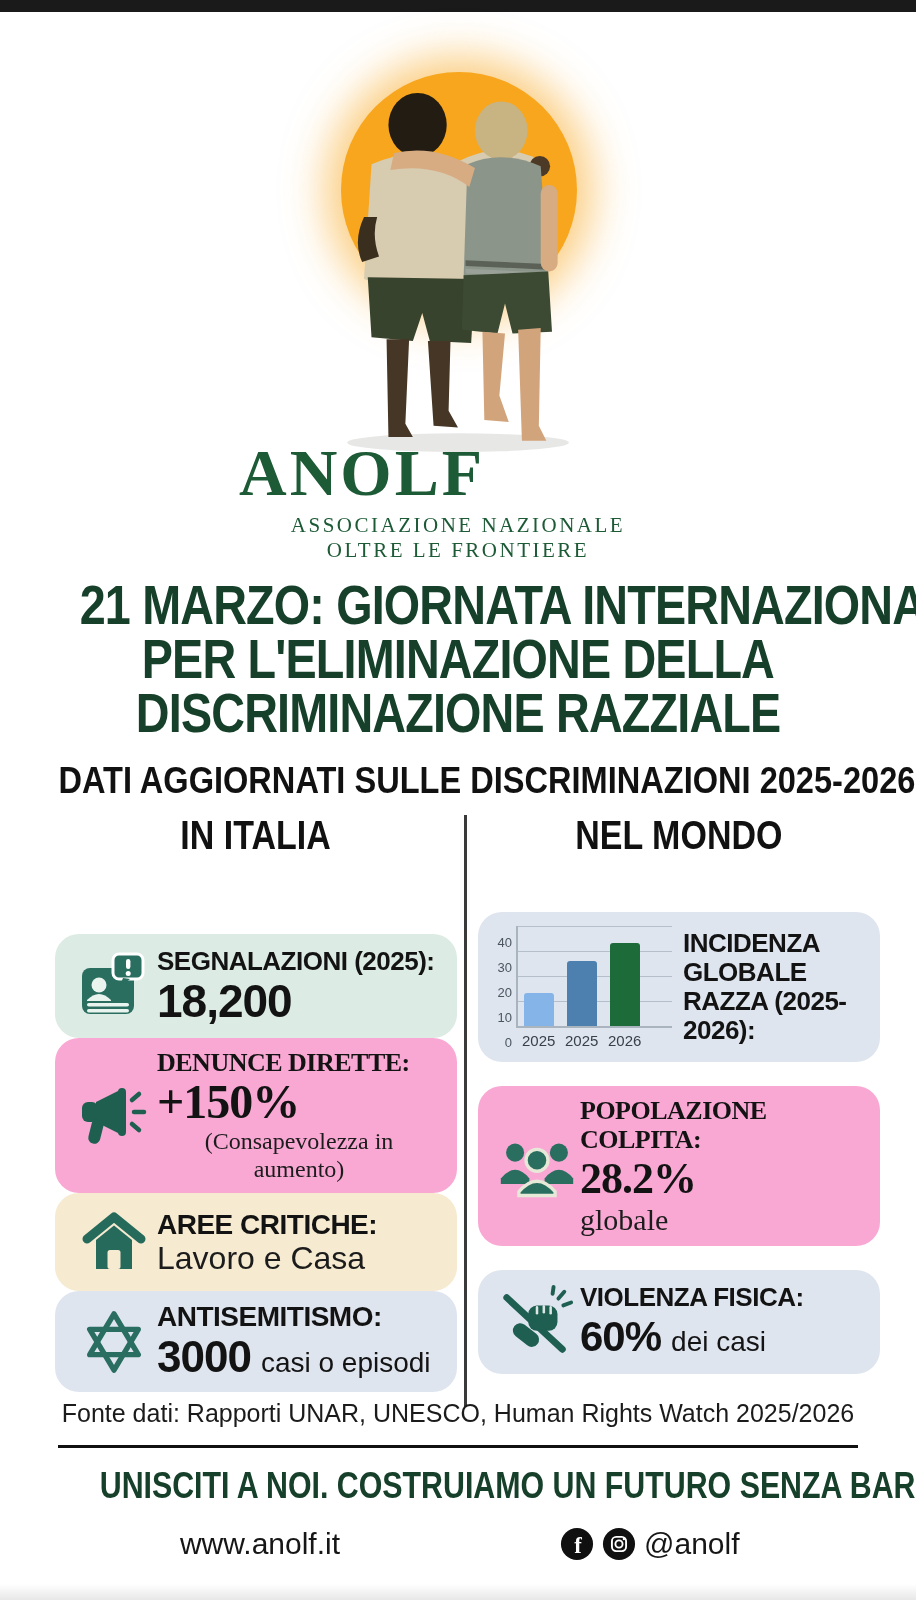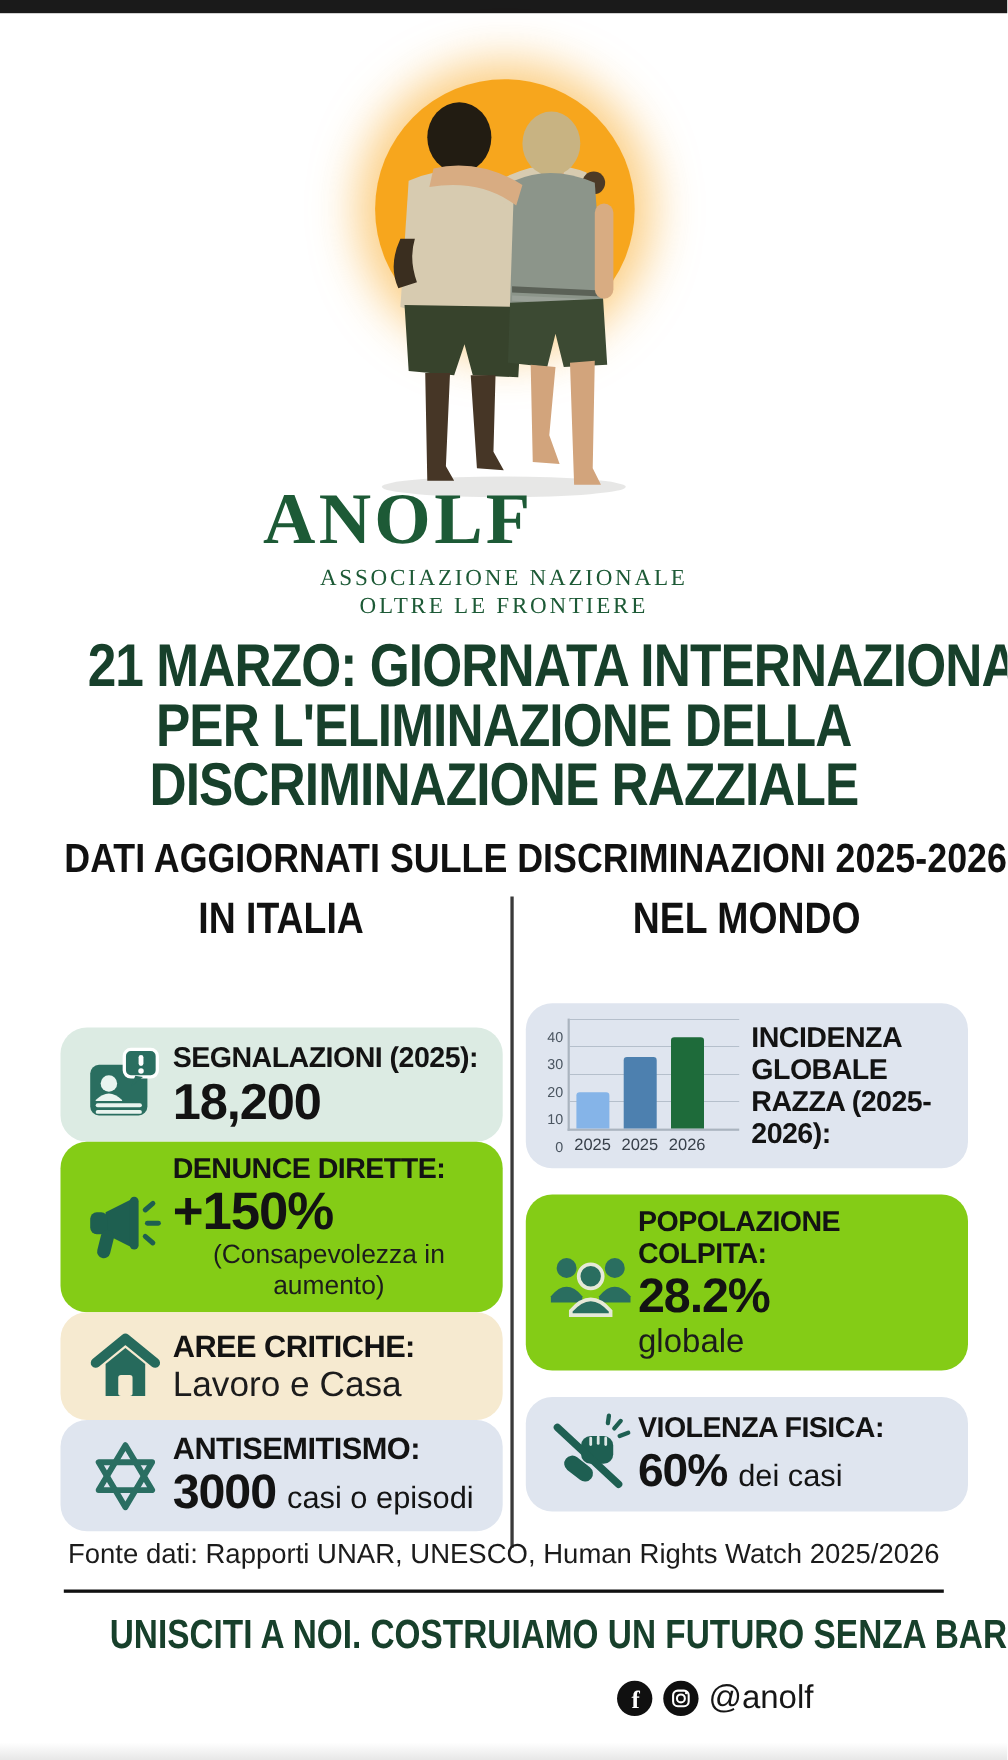--- a/index.html
+++ b/index.html
@@ -35,21 +35,21 @@
   .col-header{position:absolute;top:812px;width:402px;text-align:center;
        font-weight:bold;font-size:40px;line-height:46px;color:#111;}
   .col-header.italy{left:55px;} .col-header.world{left:478px;}
   .divider{position:absolute;left:464px;top:815px;width:3px;height:592px;background:var(--divider,#3a3a3a);}
 
   
   .col{position:absolute;width:402px;display:flex;flex-direction:column;}
   .col-left{left:55px;top:898px;margin-top:36px;}
   .col-right{left:478px;top:912px;gap:24px;}
   .card{display:flex;align-items:center;border-radius:24px;padding:10px 16px;box-sizing:border-box;}
-  .bg-mint{background:#dcebe3;} .bg-sage{background:#84cc16;} .bg-cream{background:#f6ead0;}
+  .bg-mint{background:#dcebe3;} .bg-sage{background:#f9a8d4;font-family:Liberation Serif, serif;} .bg-cream{background:#f6ead0;}
   .bg-blue{background:#dfe5ef;}
   .h104{min-height:104px;} .h136{min-height:136px;} .h98{min-height:98px;} .h86{min-height:86px;}
   .h150{min-height:150px;} .h104r{min-height:104px;align-items:center;}
   .card-icon{width:86px;flex:0 0 86px;display:flex;align-items:center;justify-content:center;}
   .card-body{flex:1;}
   .card-title{font-weight:bold;font-size:26px;line-height:29px;letter-spacing:-.5px;color:#131313;}
   .card-value{font-weight:bold;font-size:46px;line-height:50px;letter-spacing:-1px;color:#131313;}
   .card-note{font-size:24px;line-height:28px;color:#1c1c1c;text-align:center;}
   .card-text{font-size:32px;line-height:36px;color:#1c1c1c;}
   .value-row{display:flex;align-items:baseline;gap:10px;}
@@ -290,20 +290,21 @@
         </div>
       </div>
     </div>
   </div>
 
   <div class="source">Fonte dati: Rapporti UNAR, UNESCO, Human Rights Watch 2025/2026</div>
   <div class="rule"></div>
   <div class="cta">
     <span class="cx82">UNISCITI A NOI. COSTRUIAMO UN FUTURO SENZA BARRIERE</span>
   </div>
+  <a class="website" href="#">www.anolf.it</a>
   <div class="social">
     <a href="#">
       <svg width="34" height="34" viewBox="0 0 36 36">
         <circle cx="18" cy="18" r="17" fill="#101010"></circle>
         <text x="19" y="27" text-anchor="middle" font-family="Liberation Serif, serif" font-size="24" font-weight="bold" fill="#ffffff">f</text>
       </svg>
     </a>
     <a href="#">
       <svg width="34" height="34" viewBox="0 0 36 36">
         <circle cx="18" cy="18" r="17" fill="#101010"></circle>

